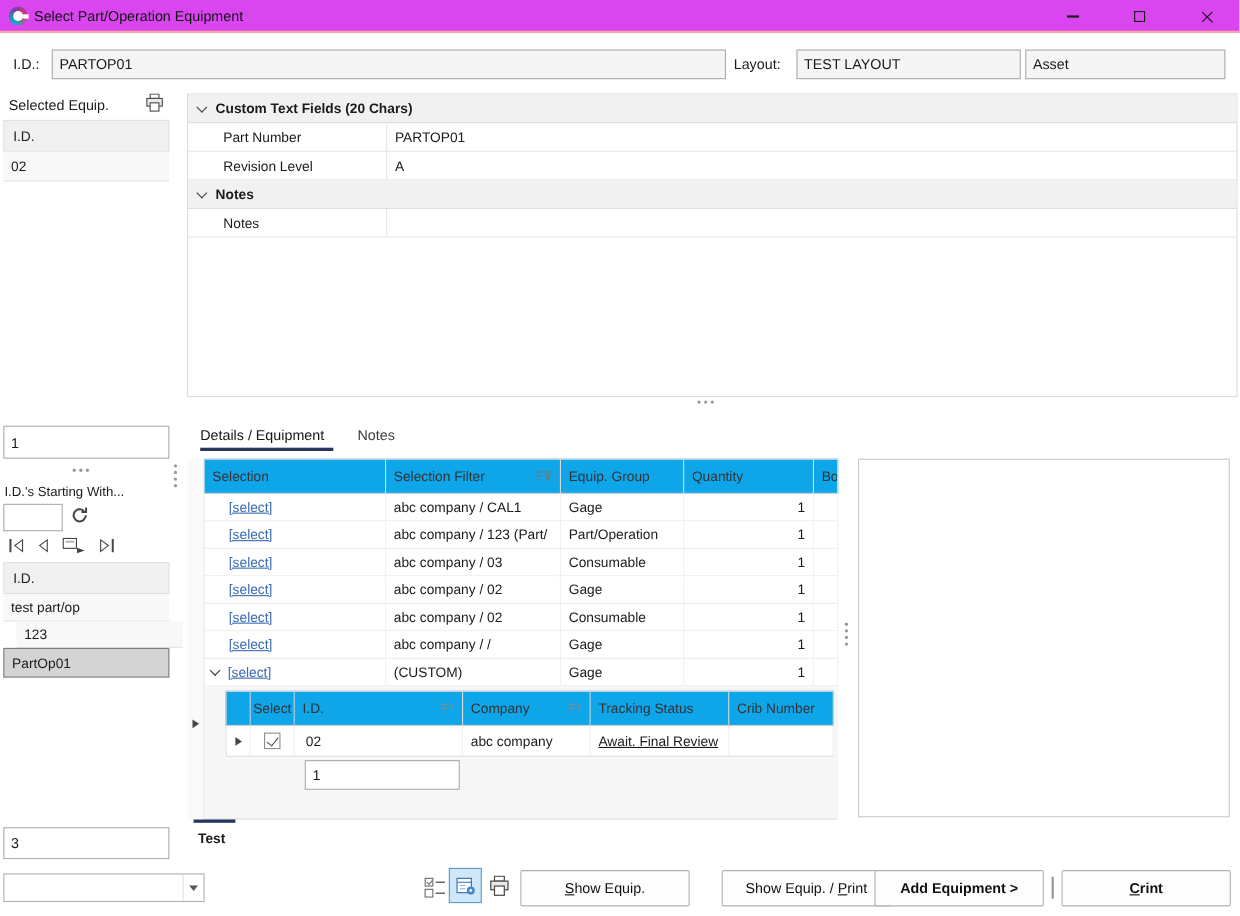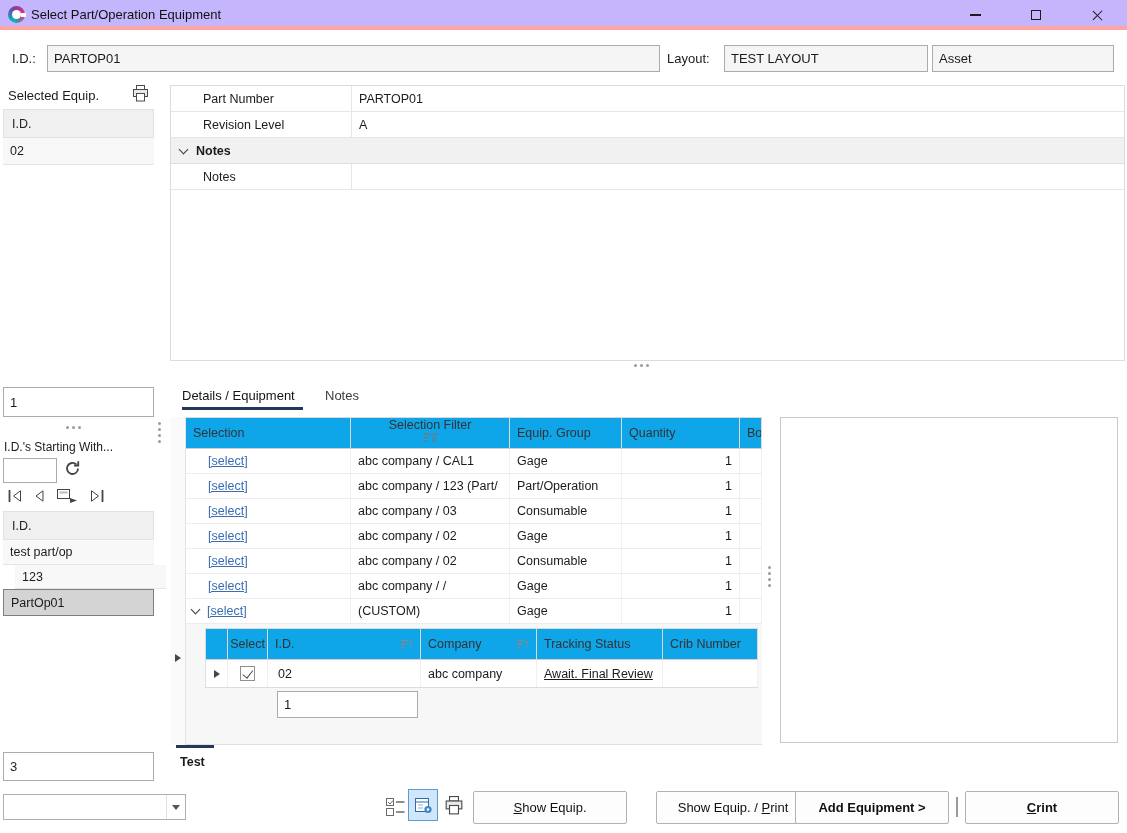--- a/index.html
+++ b/index.html
@@ -1,19 +1,19 @@
 <!DOCTYPE html>
 <html><head>
 <meta charset="utf-8">
 <style>
   *{margin:0;padding:0;box-sizing:border-box;}
   html,body{width:1127px;height:833px;}
   body{position:relative;font-family:"Liberation Sans",sans-serif;font-size:12.5px;color:#1b1b1b;background:#fff;overflow:hidden;}
   .abs{position:absolute;}
-  .titlebar{background:#c4b5fd;border-bottom:4px solid #fca5a5;}
+  .titlebar{background:#d946ef;border-bottom:2px solid #fca5a5;}
   .title-text{font-size:13px;color:#111;}
   .winbtn{display:flex;align-items:center;justify-content:center;}
   .glyph-min{width:11px;height:1.4px;background:#1a1a1a;}
   .glyph-max{width:10px;height:10px;border:1.2px solid #1a1a1a;}
   .glyph-x{position:relative;width:13px;height:13px;}
   .glyph-x::before,.glyph-x::after{content:"";position:absolute;left:6px;top:0;width:1.4px;height:13px;background:#1a1a1a;}
   .glyph-x::before{transform:rotate(45deg);}
   .glyph-x::after{transform:rotate(-45deg);}
   .app-icon{width:17px;height:17px;border-radius:50%;background:conic-gradient(from 210deg,#00b8c4,#7a3fa8,#e2356f,#00b8c4);position:relative;}
   .app-icon::after{content:"";position:absolute;left:4px;top:4px;width:9px;height:9px;border-radius:50%;background:#fff;}
@@ -142,20 +142,24 @@
 <input class="abs field white" style="left: 3px; top: 752px; width: 151px; height: 29px;" value="3">
 
 <div class="abs" style="left:3px;top:794px;width:183px;height:26px;background:#fff;border:1px solid #b0b0b0;display:flex;align-items:center;">
   <div style="flex:1;padding-left:6px;"></div>
   <div style="width:19px;height:100%;display:flex;align-items:center;justify-content:center;border-left:1px solid #e0e0e0;">
       <span class="dd-arrow"></span>
     </div>
 </div>
 
 <div class="abs panel" style="left:170px;top:85px;width:955px;height:276px;">
+  <div class="sec-header">
+    <span class="chev"></span>
+    <span>Custom Text Fields (20 Chars)</span>
+  </div>
   <div class="frow">
     <div class="indent"></div>
     <div class="flabel">Part Number</div>
     <div class="fvalue">PARTOP01</div>
   </div>
   <div class="frow">
     <div class="indent"></div>
     <div class="flabel">Revision Level</div>
     <div class="fvalue">A</div>
   </div>
@@ -178,21 +182,21 @@
 
 <div class="abs tab" style="left:182px;top:388px;">Details / Equipment</div>
 <div class="abs tab-underline" style="left:182px;top:407px;width:121px;"></div>
 <div class="abs tab inactive" style="left:325px;top:388px;">Notes</div>
 
 <div class="abs" style="left:171px;top:417px;width:15px;height:328px;background:#fafafa;border-right:1px solid #e3e3e3;"></div>
 <div class="abs row-indicator" style="left:175px;top:654px;"></div>
 
 <div class="abs ghrow" style="left:186px;top:417px;">
   <div class="gh-cell" style="width:165px;">Selection</div>
-  <div class="gh-cell" style="width:159px;justify-content:flex-start;flex-direction:column;">
+  <div class="gh-cell" style="width:159px;justify-content:space-between;">
     <span>Selection Filter</span>
     <svg width="15" height="12" viewBox="0 0 15 12">
         <path d="M1 2h6M1 5.5h4M1 9h2.5" stroke="#777" stroke-width="1.3" fill="none"></path>
         <path d="M8.5 2h5.5L11.8 5.4v4.2l-1.6-1V5.4z" fill="none" stroke="#777"></path>
       </svg>
   </div>
   <div class="gh-cell" style="width:112px;">Equip. Group</div>
   <div class="gh-cell" style="width:118px;">Quantity</div>
   <div class="gh-cell" style="width:22px;">Bo</div>
 </div>

